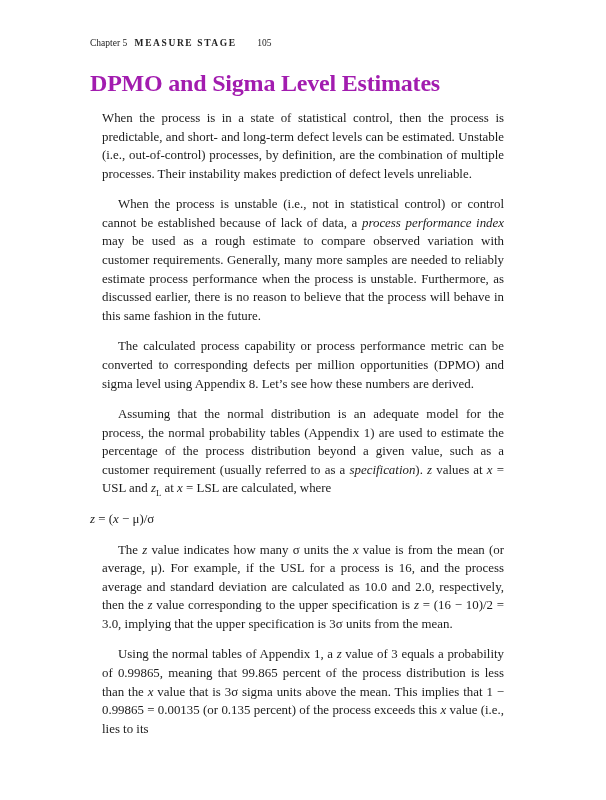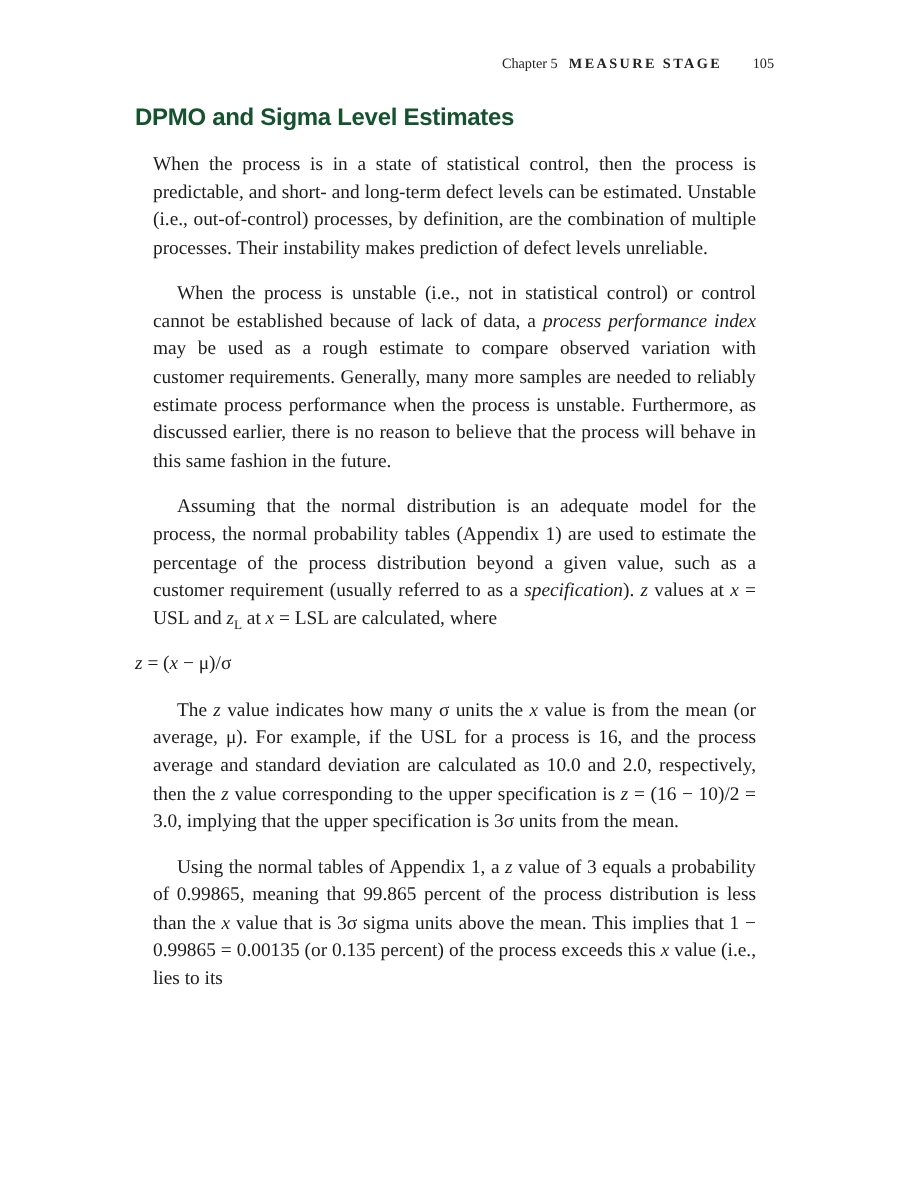--- a/index.html
+++ b/index.html
@@ -12,42 +12,42 @@
     width: 606px;
     height: 800px;
     background: #ffffff;
     box-sizing: border-box;
     padding: 38px 90px 0 90px;
     overflow: hidden;
     font-family: "Liberation Serif", serif;
     color: #1c1c1c;
   }
   .running-head {
-    text-align: right;
+    text-align: left;
     font-size: 9.5px;
     color: #222222;
     margin-bottom: 22px;
     white-space: nowrap;
   }
   .running-head .chap {
     font-size: 9.5px;
   }
   .running-head .sect {
     font-weight: 700;
     letter-spacing: 1.6px;
     margin-left: 5px;
   }
   .running-head .pagenum {
     margin-left: 18px;
   }
   h1.page-title {
-    font-family: Liberation Sans, sans-serif;
-    font-size: 16px;
+    font-family: Liberation Serif, serif;
+    font-size: 24px;
     font-weight: 700;
-    color: #14532d;
+    color: #a21caf;
     margin: 0 0 9px 0;
     letter-spacing: -0.2px;
   }
   .body-text {
     font-size: 12.9px;
     line-height: 1.44;
     text-align: justify;
   }
   .body-text p {
     margin: 12px;
@@ -77,19 +77,20 @@
     <span class="chap">Chapter 5</span>
     <span class="sect">MEASURE STAGE</span>
     <span class="pagenum">105</span>
   </div>
 
   <h1 class="page-title">DPMO and Sigma Level Estimates</h1>
 
   <div class="body-text">
       <p><span>When the process is in a state of statistical control, then the process is predictable, and short- and long-term defect levels can be estimated. Unstable (i.e., out-of-control) processes, by definition, are the combination of multiple processes. Their instability makes prediction of defect levels unreliable.</span></p>
       <p class="indent"><span>When the process is unstable (i.e., not in statistical control) or control cannot be established because of lack of data, a </span><i>process performance index</i><span> may be used as a rough estimate to compare observed variation with customer requirements. Generally, many more samples are needed to reliably estimate process performance when the process is unstable. Furthermore, as discussed earlier, there is no reason to believe that the process will behave in this same fashion in the future.</span></p>
+      <p class="indent"><span>The calculated process capability or process performance metric can be converted to corresponding defects per million opportunities (DPMO) and sigma level using Appendix 8. Let’s see how these numbers are derived.</span></p>
       <p class="indent"><span>Assuming that the normal distribution is an adequate model for the process, the normal probability tables (Appendix 1) are used to estimate the percentage of the process distribution beyond a given value, such as a customer requirement (usually referred to as a </span><i>specification</i><span>). </span><i>z</i><span> values at </span><i>x</i><span> = USL and </span><i>z</i><sub>L</sub><span> at </span><i>x</i><span> = LSL are calculated, where</span></p>
       <p class="equation"><i>z</i><span> = (</span><i>x</i><span> − μ)/σ</span></p>
       <p class="indent"><span>The </span><i>z</i><span> value indicates how many σ units the </span><i>x</i><span> value is from the mean (or average, μ). For example, if the USL for a process is 16, and the process average and standard deviation are calculated as 10.0 and 2.0, respectively, then the </span><i>z</i><span> value corresponding to the upper specification is </span><i>z</i><span> = (16 − 10)/2 = 3.0, implying that the upper specification is 3σ units from the mean.</span></p>
       <p class="indent"><span>Using the normal tables of Appendix 1, a </span><i>z</i><span> value of 3 equals a probability of 0.99865, meaning that 99.865 percent of the process distribution is less than the </span><i>x</i><span> value that is 3σ sigma units above the mean. This implies that 1 − 0.99865 = 0.00135 (or 0.135 percent) of the process exceeds this </span><i>x</i><span> value (i.e., lies to its</span></p>
     </div>
 
 </div>
 
 </body></html>

